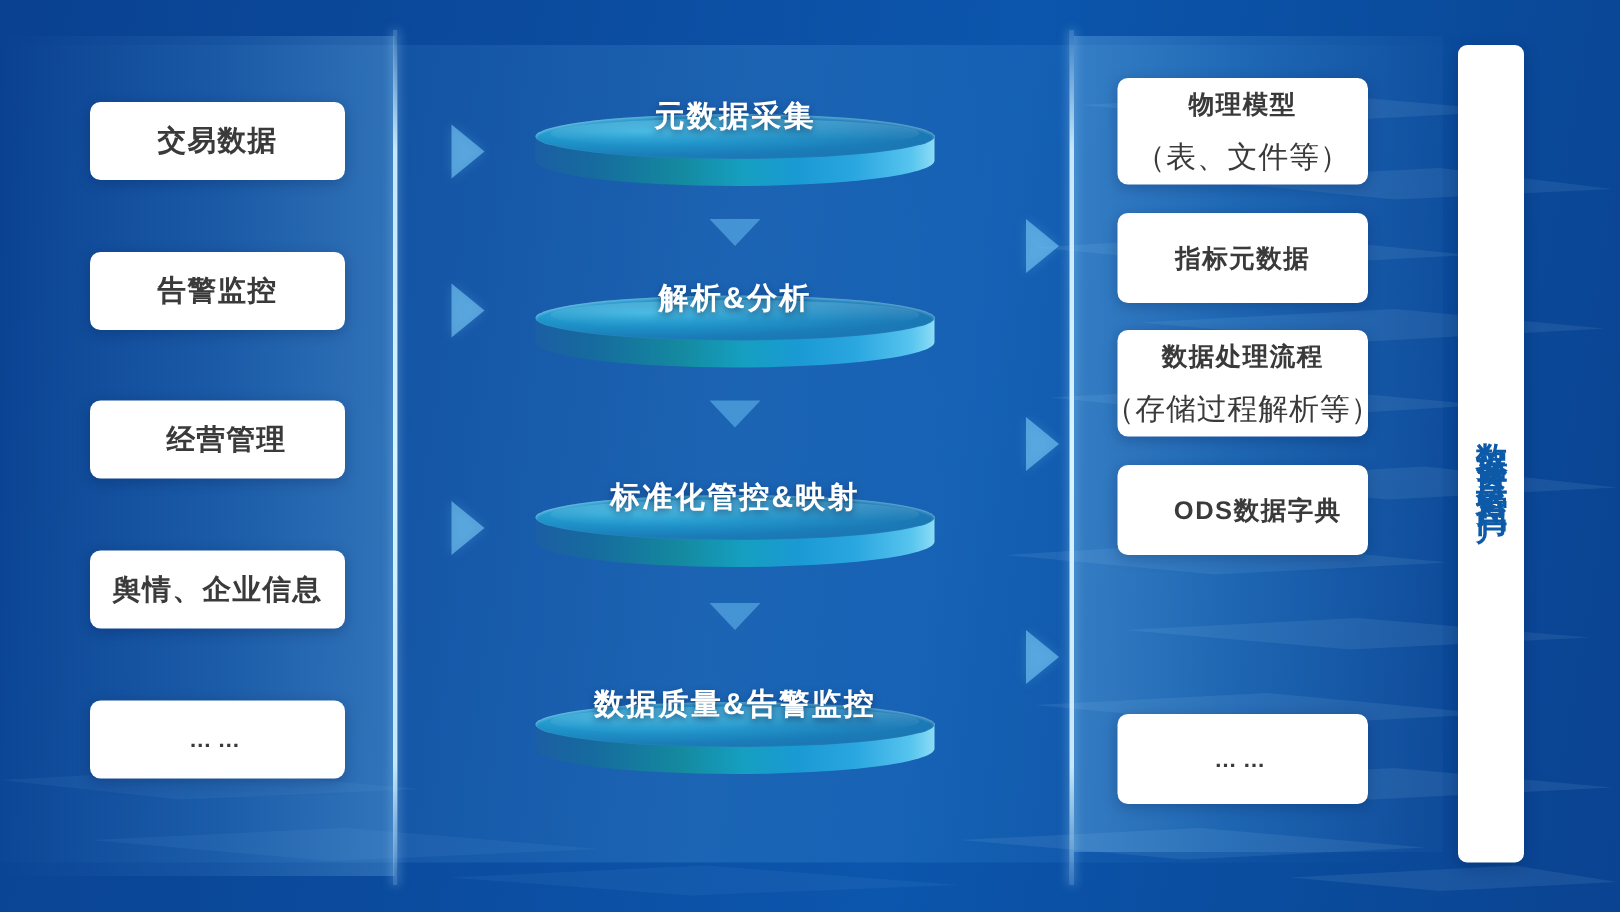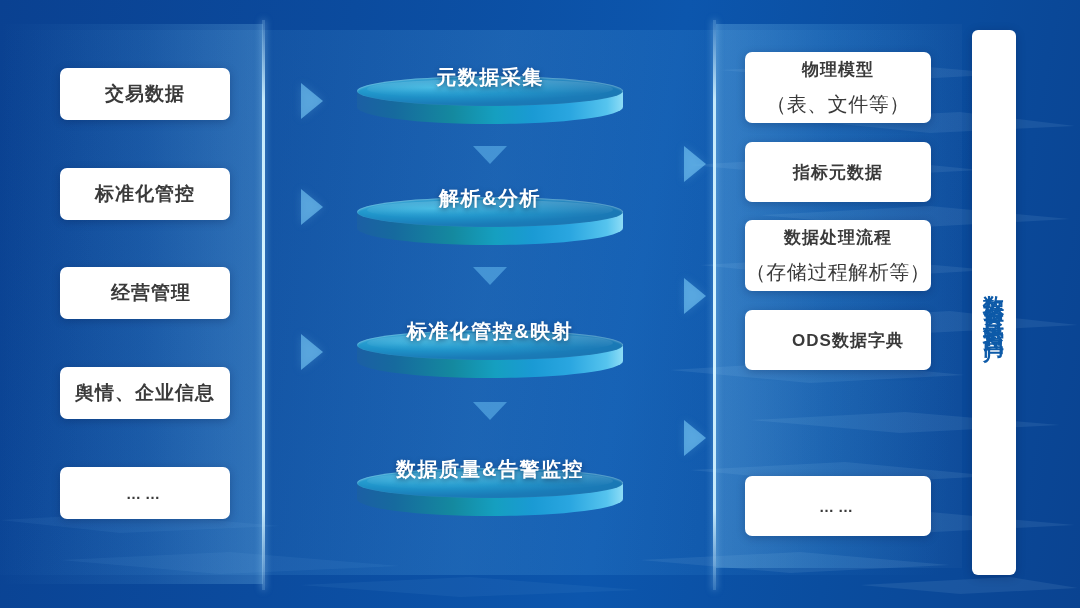--- a/index.html
+++ b/index.html
@@ -110,21 +110,21 @@
   .card-left {
     left: 60px;
     width: 170px;
     height: 52px;
   }
   .card-left .line1 { font-size: 19px; }
 
   
   .card-right {
     left: 745px;
-    width: 186px;
+    width: 167px;
   }
   .card-right .line1 { font-size: 17px; }
   .card-right .line2 { font-size: 20px; margin-top: 10px; }
 
   
   .cyl {
     position: absolute;
     left: 357px;
     width: 266px;
     height: 62px;
@@ -246,21 +246,21 @@
 
   <div class="panel-left"></div>
   <div class="panel-right"></div>
   <div class="divider" id="divider-left"></div>
   <div class="divider" id="divider-right"></div>
 
   <div class="card card-left" style="top:68px;">
     <span class="line1">交易数据</span>
   </div>
   <div class="card card-left" style="top:168px;">
-    <span class="line1">标准化管控</span>
+    <span class="line1">告警监控</span>
   </div>
   <div class="card card-left" style="top:267px;padding-left:12px;">
     <span class="line1">经营管理</span>
   </div>
   <div class="card card-left" style="top:367px;">
     <span class="line1">舆情、企业信息</span>
   </div>
   <div class="card card-left" style="top:467px;">
     <span class="dots">……</span>
   </div>

